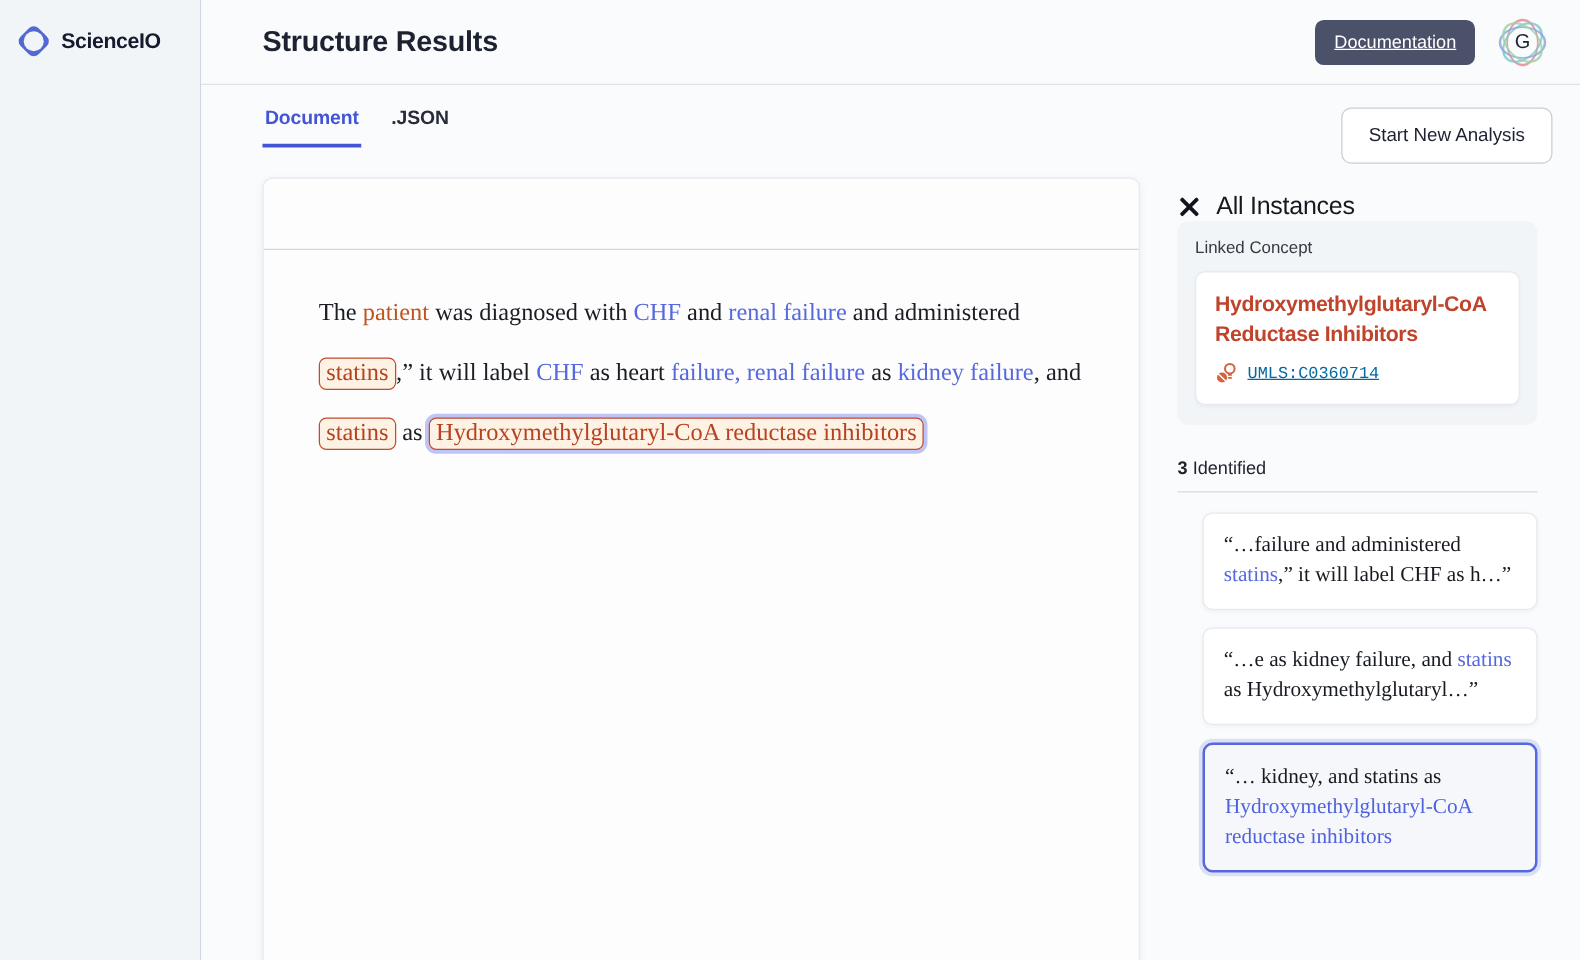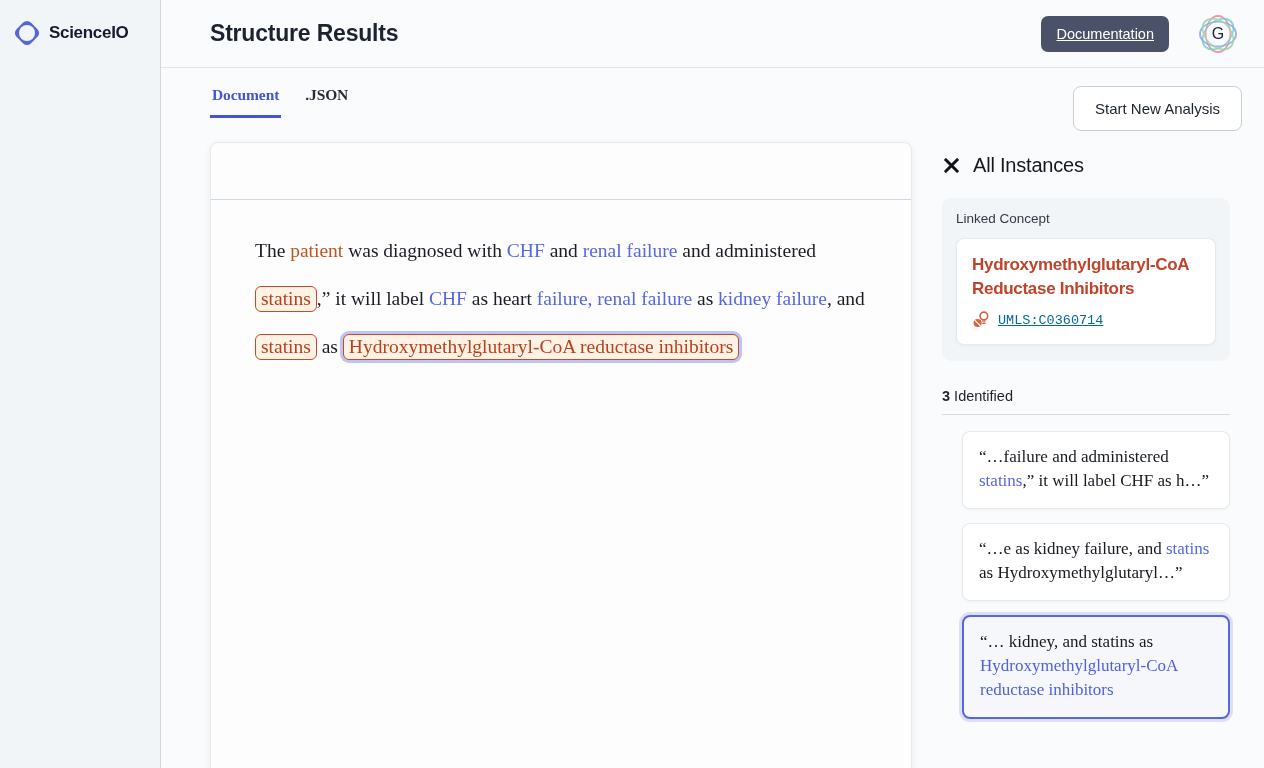--- a/index.html
+++ b/index.html
@@ -55,21 +55,21 @@
     height: 68px; position: relative;
     display: flex; align-items: center;
     padding: 0 22px 0 49px;
     border-bottom: 1px solid #dfe4ea;
   }
   .page-title {
     font-size: 23px; font-weight: 700; color: #1c2230;
     letter-spacing: -.2px;
   }
   .topbar-right {
-    margin-left: auto; display: flex; align-items: center; gap: 25px;
+    margin-left: auto; display: flex; align-items: center; gap: 14px;
   }
   .doc-btn {
     background: #4b5168; color: #ffffff;
     border: none; border-radius: 7px;
     padding: 10px 15px;
     font-size: 14.5px; font-family: inherit;
     text-decoration: underline;
     cursor: pointer;
   }
   .avatar {
@@ -91,21 +91,21 @@
   .avatar-letter {
     position: relative; z-index: 2;
     font-size: 16px; color: #20242e; font-weight: 400;
   }
 
   .tabsrow {
     height: 74px; position: relative;
     display: flex; align-items: flex-start;
     padding: 18px 22px 0 49px;
   }
-  .tabs { display: flex; gap: 22px; align-items: flex-start; font-family: Liberation Serif, serif; }
+  .tabs { display: flex; gap: 22px; align-items: flex-start; }
   .tab {
     font-size: 15.5px; font-weight: 700;
     color: #272c38; padding: 0 2px 11px 2px;
     cursor: pointer; border-bottom: 3px solid transparent;
     letter-spacing: -.1px;
   }
   .tab.active { color: #4355d4; border-bottom-color: #4355d4; }
   .newanalysis {
     margin-left: auto;
     background: #ffffff; border: 1px solid #c9ced6;
@@ -156,21 +156,20 @@
   }
 
   
   .rightpanel {
     flex: 1 1 auto;
     padding: 12px 34px 0 30px;
     height: 100%;
   }
   .panel-head {
     display: flex; align-items: center; gap: 12px;
-    margin-bottom: 21px;
   }
   .close-x {
     width: 19px; height: 19px; position: relative; cursor: pointer;
     flex: 0 0 19px;
   }
   .close-x::before, .close-x::after {
     content: ""; position: absolute; left: 0; top: 8px;
     width: 19px; height: 3px; background: #11141c; border-radius: 1px;
   }
   .close-x::before { transform: rotate(45deg); }

